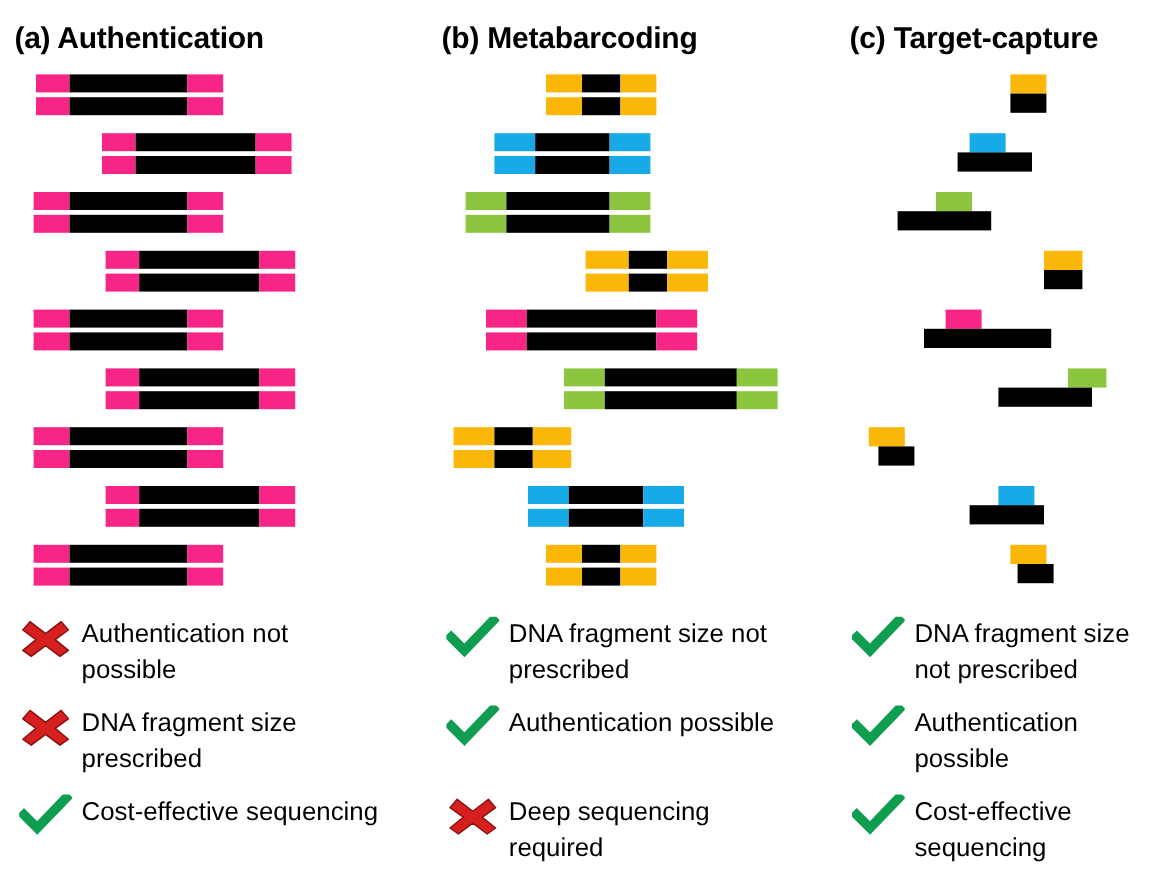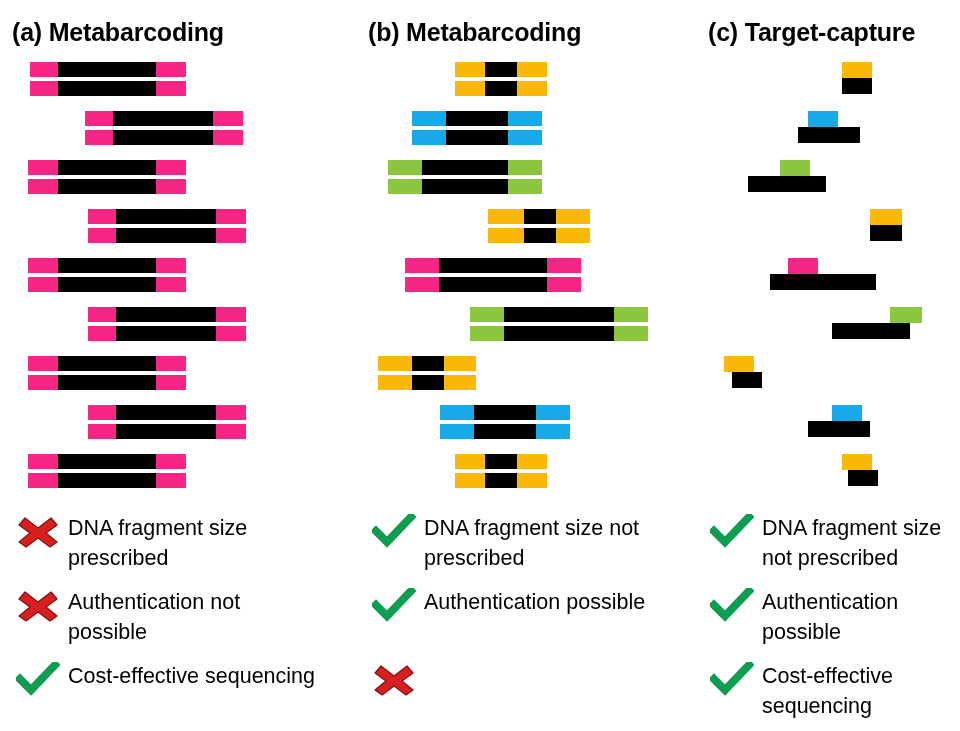--- a/index.html
+++ b/index.html
@@ -107,21 +107,21 @@
   }
   #panel-a .bullets { left: 16px; }
   #panel-b .bullets { left: 22px; }
   #panel-c .bullets { left: 18px; }
   #panel-c .bullet-text { max-width: 235px; }
 </style>
 </head>
 <body>
 
 <div class="panel" id="panel-a">
-  <div class="panel-title">(a) Metabarcoding</div>
+  <div class="panel-title">(a) Authentication</div>
   <div class="fragments">
       <div class="frag-row" style="top: 0px; left: 30px;">
         <div class="strand top">
           <div class="seg-cap" style="width: 28px; background: rgb(247, 37, 133);"></div>
           <div class="seg-core" style="width: 98px;"></div>
           <div class="seg-cap" style="width: 30px; background: rgb(247, 37, 133);"></div>
         </div>
         <div class="strand bottom">
           <div class="seg-cap" style="width: 28px; background: rgb(247, 37, 133);"></div>
           <div class="seg-core" style="width: 98px;"></div>
@@ -223,27 +223,27 @@
           <div class="seg-core" style="width: 98px;"></div>
           <div class="seg-cap" style="width: 30px; background: rgb(247, 37, 133);"></div>
         </div>
       </div>
     </div>
   <div class="bullets">
       <div class="bullet">
         <div class="bullet-icon"><svg viewBox="0 0 44 34" width="44" height="34">
             <path d="M9 4 L22 14 L35 4 L41 11 L30 19 L41 28 L34 33 L22 24 L10 33 L3 28 L14 19 L3 11 Z" fill="#d61f1f" stroke="#8a1010" stroke-width="1.2" stroke-linejoin="round"></path>
           </svg></div>
+        <div class="bullet-text">Authentication not possible</div>
+      </div>
+      <div class="bullet">
+        <div class="bullet-icon"><svg viewBox="0 0 44 34" width="44" height="34">
+            <path d="M9 4 L22 14 L35 4 L41 11 L30 19 L41 28 L34 33 L22 24 L10 33 L3 28 L14 19 L3 11 Z" fill="#d61f1f" stroke="#8a1010" stroke-width="1.2" stroke-linejoin="round"></path>
+          </svg></div>
         <div class="bullet-text">DNA fragment size prescribed</div>
-      </div>
-      <div class="bullet">
-        <div class="bullet-icon"><svg viewBox="0 0 44 34" width="44" height="34">
-            <path d="M9 4 L22 14 L35 4 L41 11 L30 19 L41 28 L34 33 L22 24 L10 33 L3 28 L14 19 L3 11 Z" fill="#d61f1f" stroke="#8a1010" stroke-width="1.2" stroke-linejoin="round"></path>
-          </svg></div>
-        <div class="bullet-text">Authentication not possible</div>
       </div>
       <div class="bullet">
         <div class="bullet-icon"><svg viewBox="0 0 44 34" width="44" height="34">
             <path d="M4 17 L15 28 L39 3" fill="none" stroke="#0f9d4f" stroke-width="8" stroke-linecap="square" stroke-linejoin="miter"></path>
           </svg></div>
         <div class="bullet-text">Cost-effective sequencing</div>
       </div>
     </div>
 </div>
 
@@ -369,20 +369,21 @@
       <div class="bullet">
         <div class="bullet-icon"><svg viewBox="0 0 44 34" width="44" height="34">
             <path d="M4 17 L15 28 L39 3" fill="none" stroke="#0f9d4f" stroke-width="8" stroke-linecap="square" stroke-linejoin="miter"></path>
           </svg></div>
         <div class="bullet-text">Authentication possible</div>
       </div>
       <div class="bullet">
         <div class="bullet-icon"><svg viewBox="0 0 44 34" width="44" height="34">
             <path d="M9 4 L22 14 L35 4 L41 11 L30 19 L41 28 L34 33 L22 24 L10 33 L3 28 L14 19 L3 11 Z" fill="#d61f1f" stroke="#8a1010" stroke-width="1.2" stroke-linejoin="round"></path>
           </svg></div>
+        <div class="bullet-text">Deep sequencing required</div>
       </div>
     </div>
 </div>
 
 <div class="panel" id="panel-c">
   <div class="panel-title">(c) Target-capture</div>
   <div class="fragments">
       <div class="frag-row" style="top: 0px; left: 0px;">
         <div class="probe" style="left: 150px; width: 30px; background: rgb(251, 183, 7);"></div>
         <div class="tc-frag" style="left: 150px; width: 30px;"></div>

